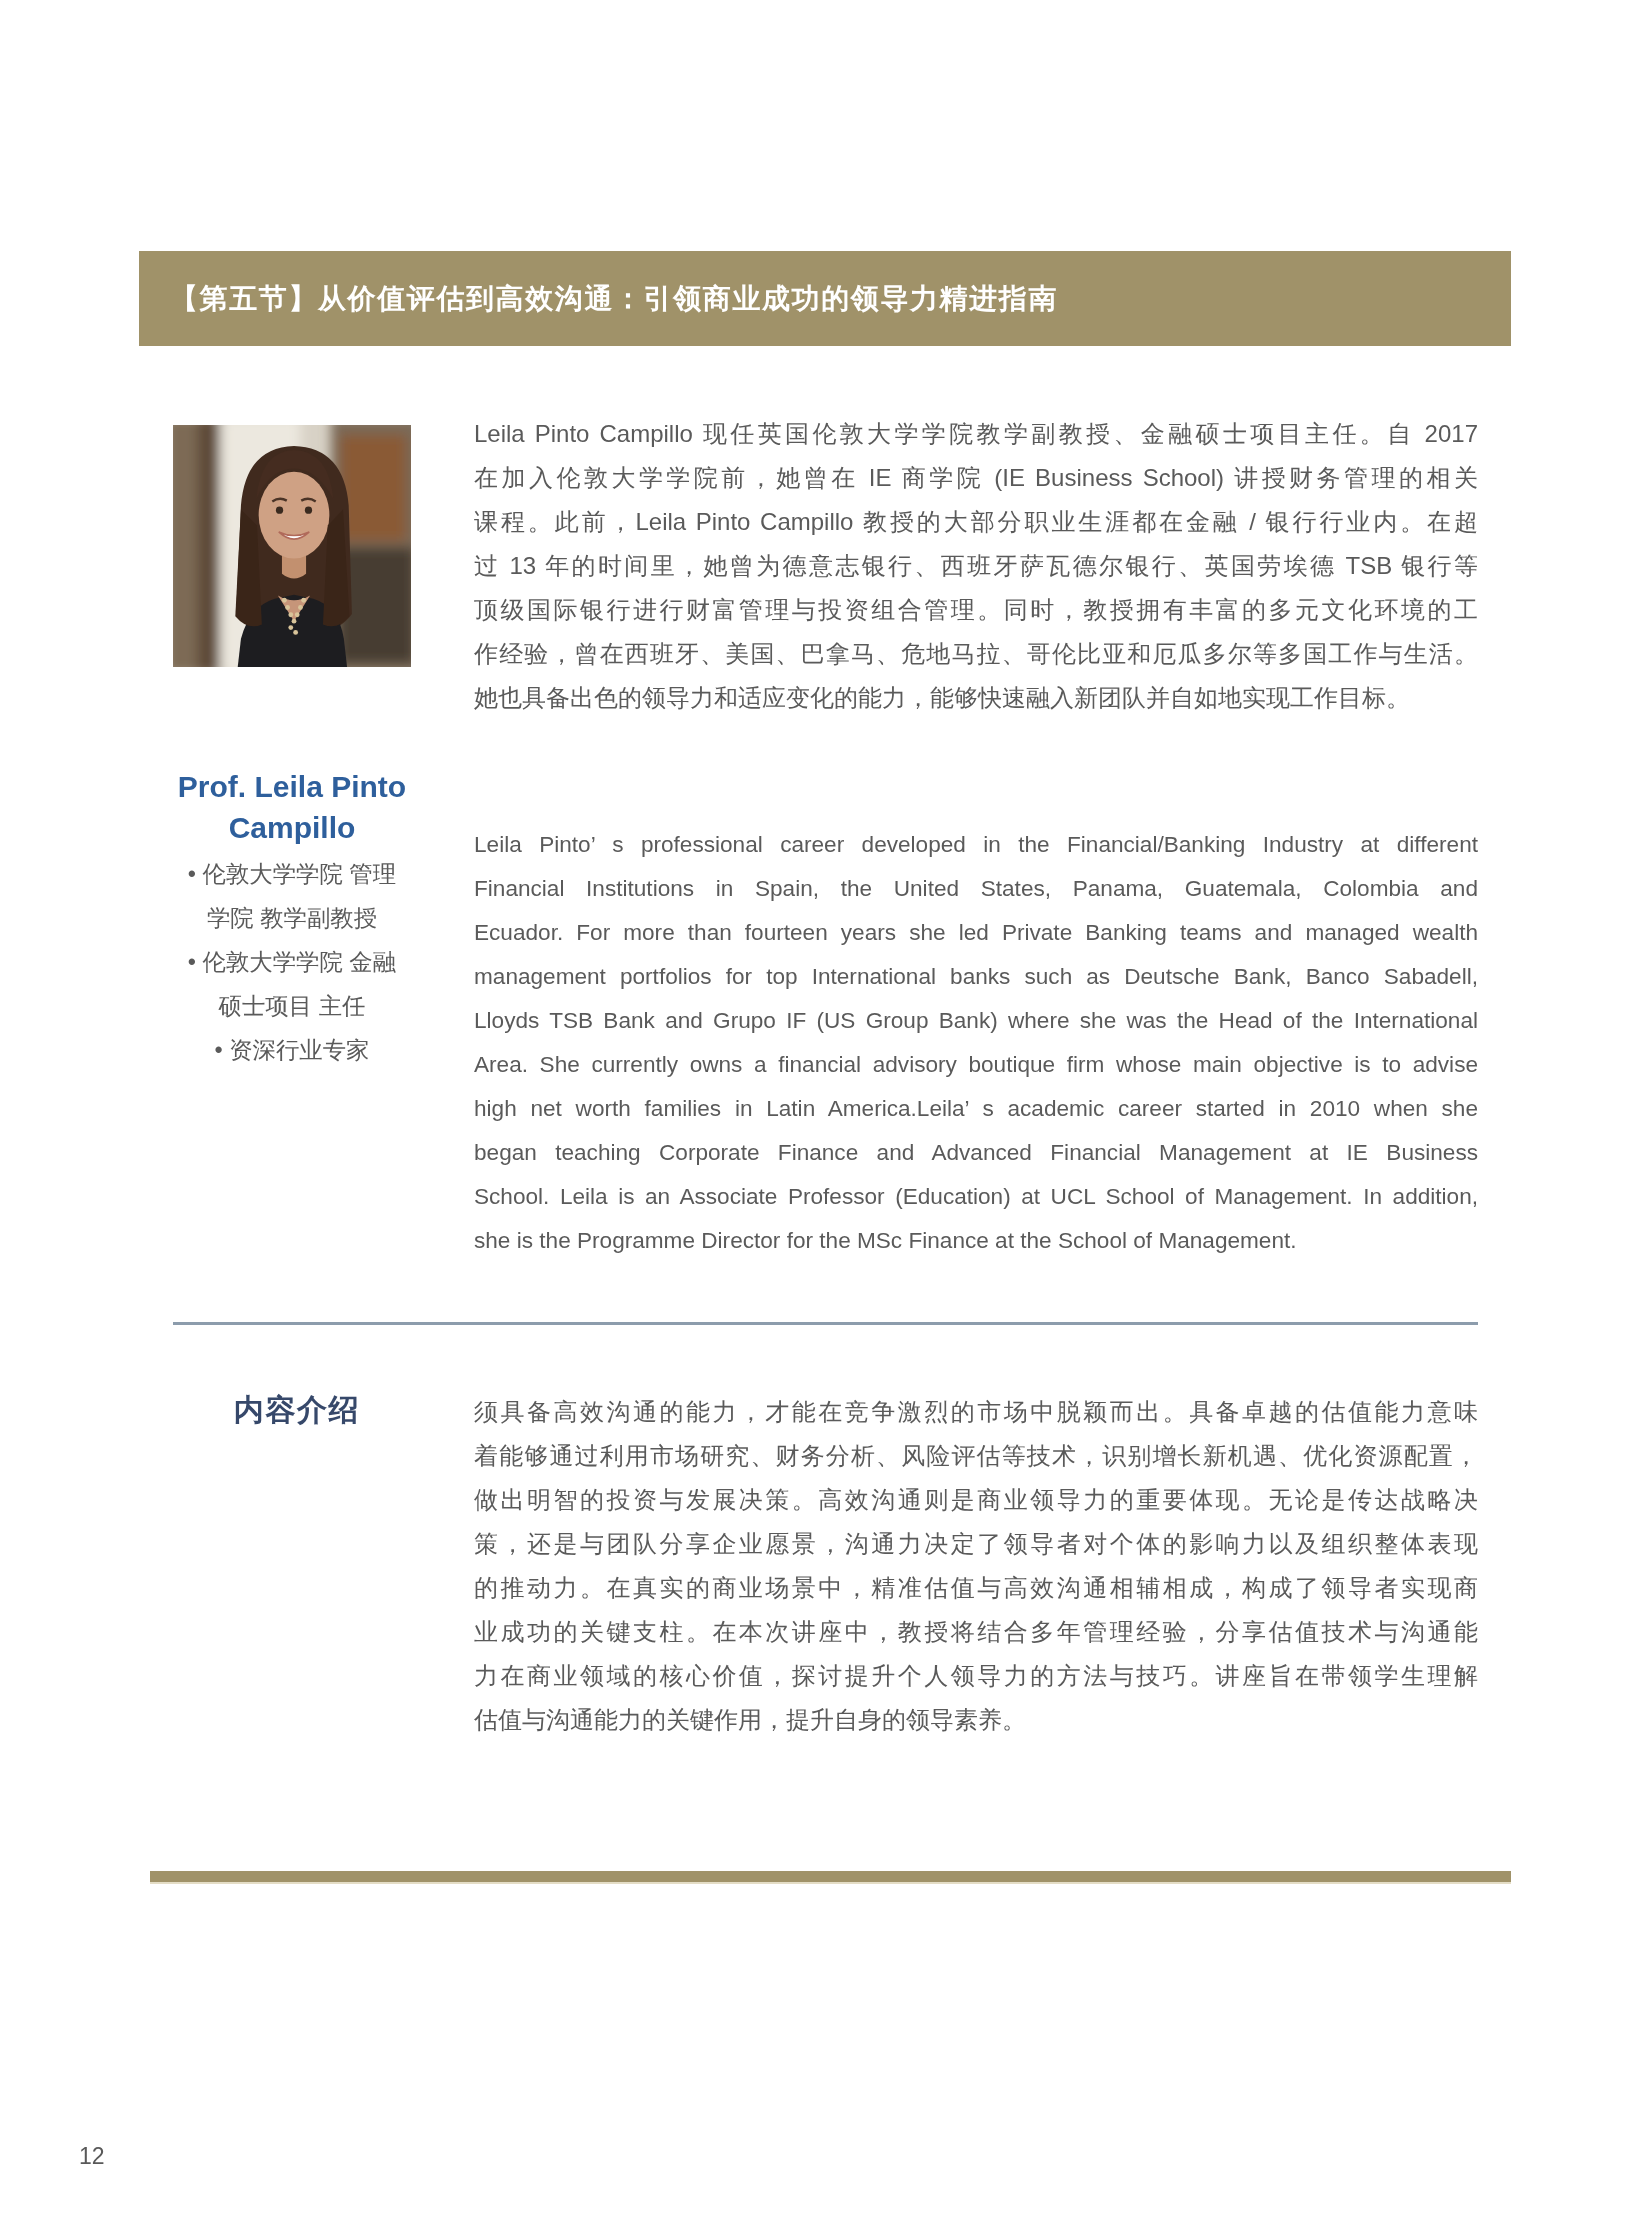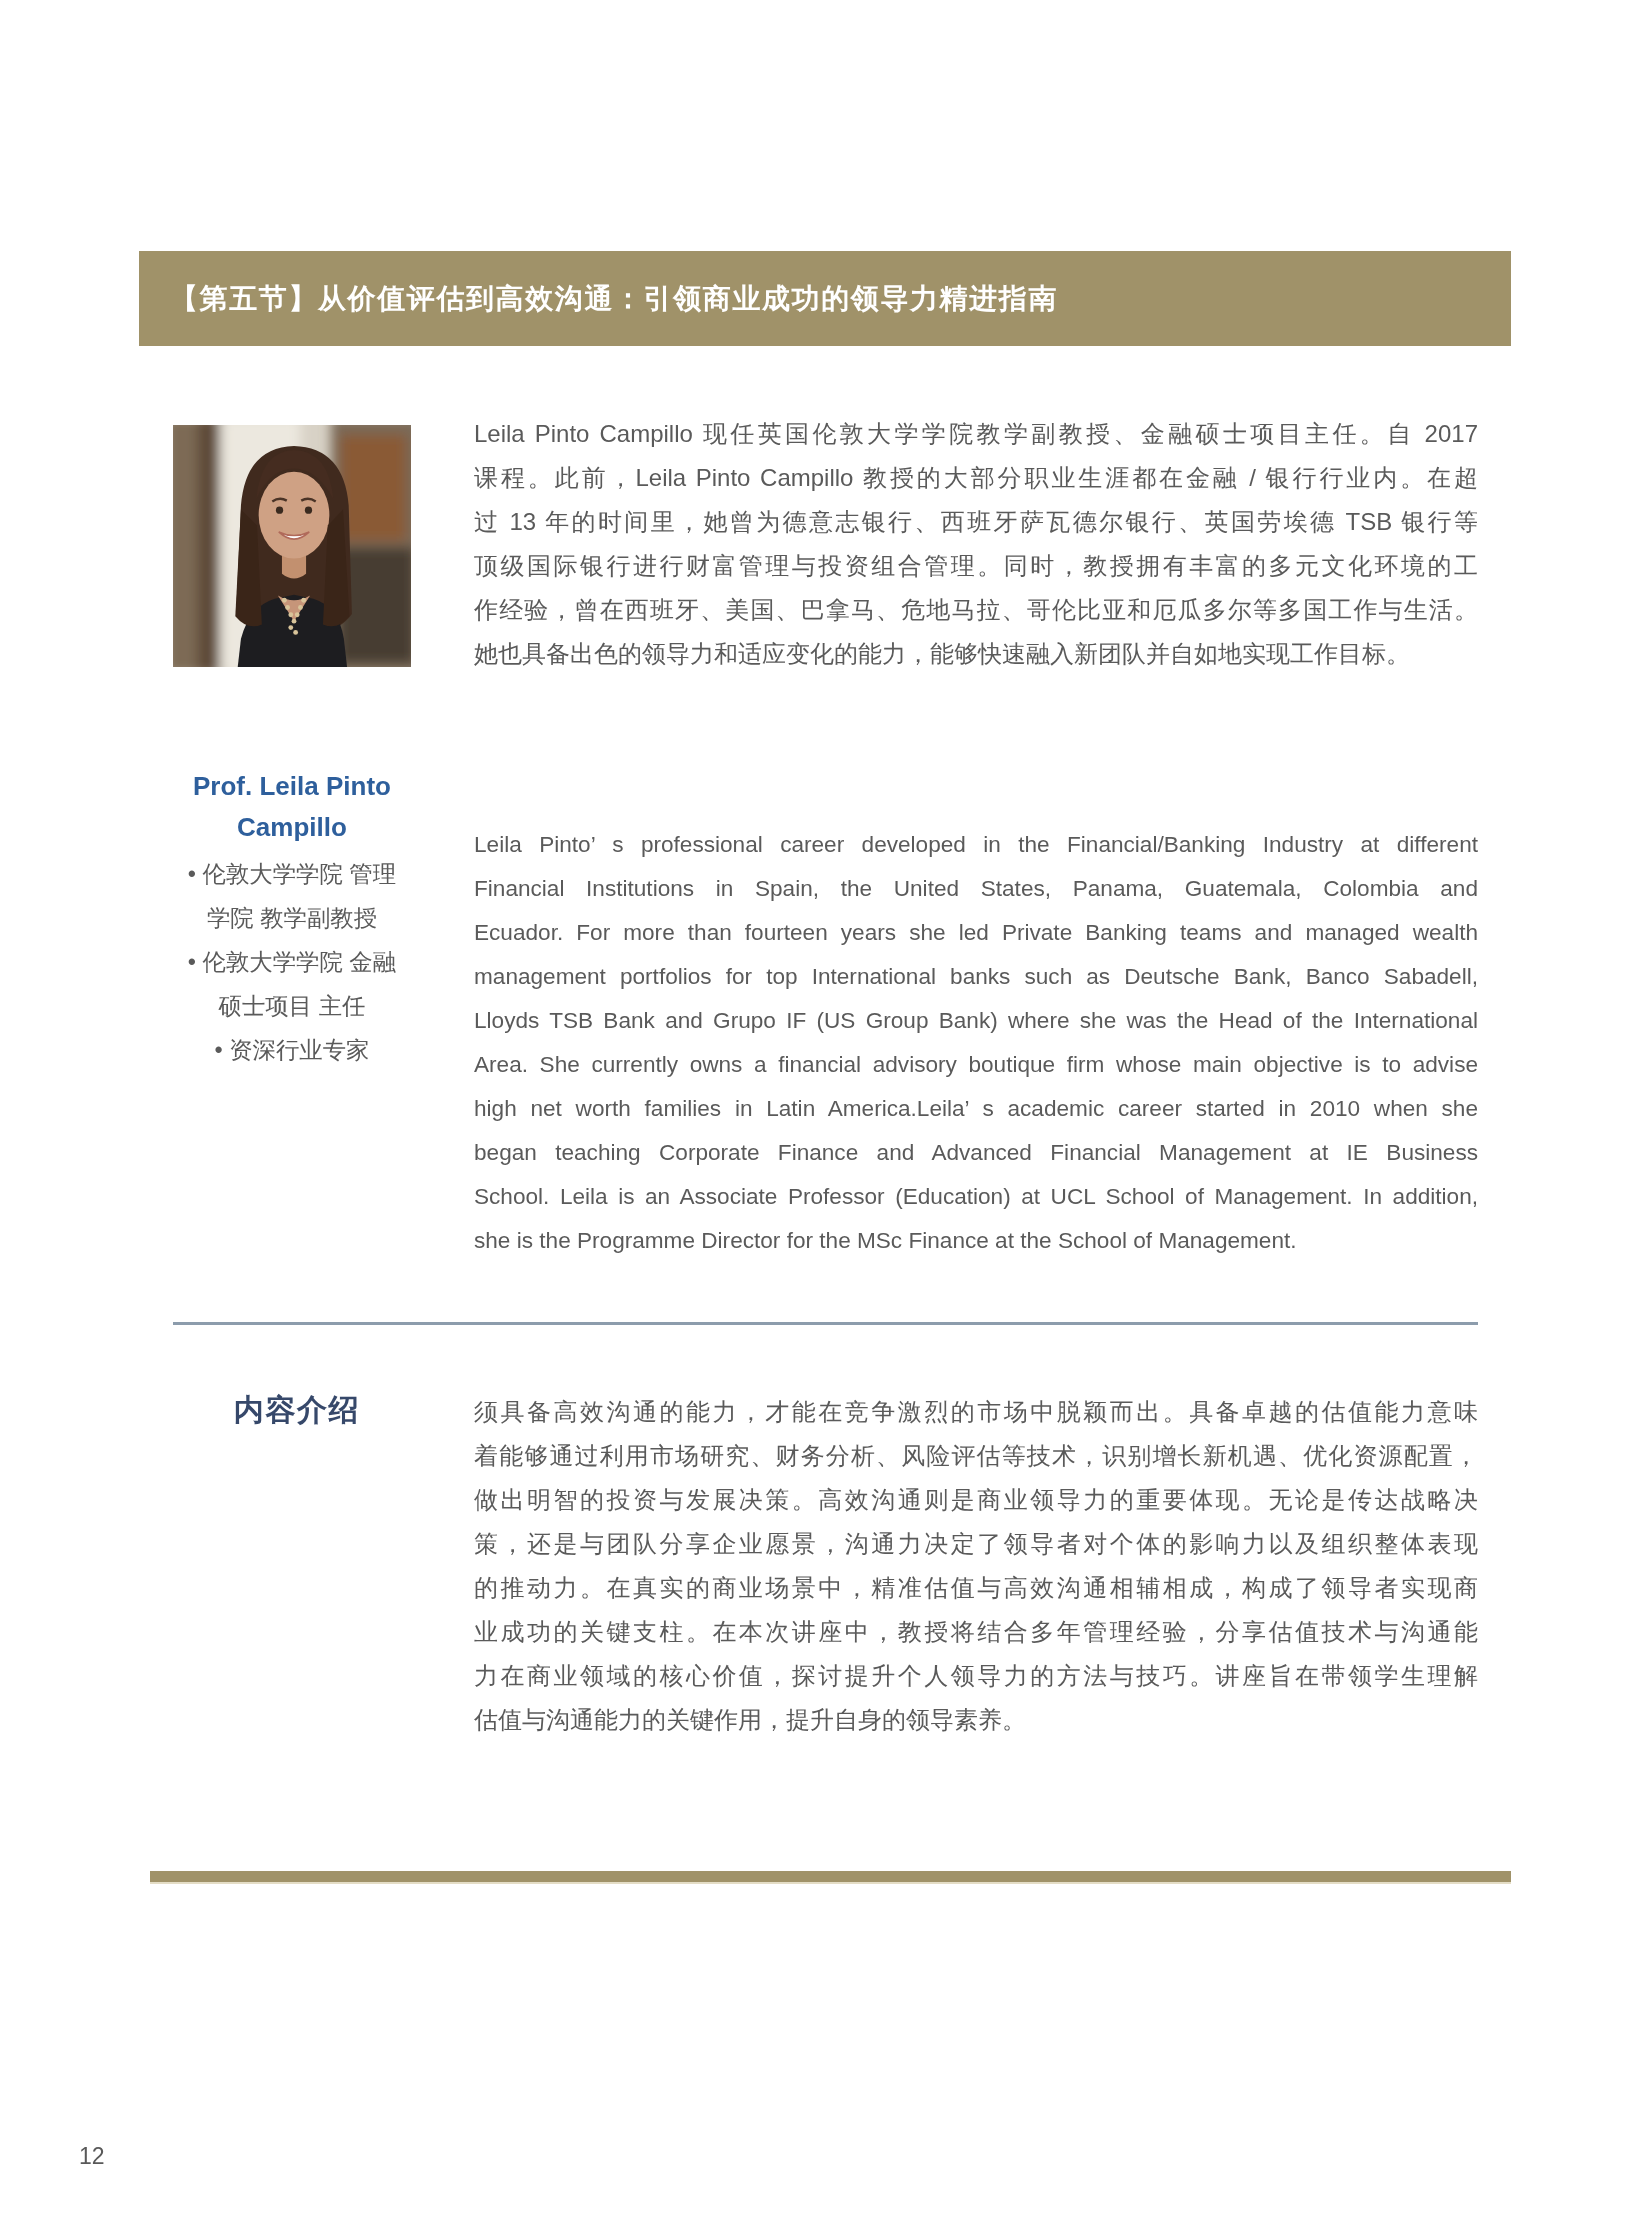--- a/index.html
+++ b/index.html
@@ -31,21 +31,21 @@
     width: 238px; height: 242px;
     overflow: hidden;
   }
   .name {
     position: absolute;
     left: 147px; top: 766px;
     width: 290px;
     text-align: center;
     color: #2E5F9C;
     font-weight: bold;
-    font-size: 26px;
+    font-size: 30px;
     line-height: 41px;
   }
   .bullets {
     position: absolute;
     left: 139px; top: 852px;
     width: 306px;
     text-align: center;
     color: #5A5A5A;
     font-size: 23.4px;
     line-height: 44px;
@@ -152,20 +152,21 @@
   <div class="bullets">
       <div>• 伦敦大学学院 管理</div>
       <div>学院 教学副教授</div>
       <div>• 伦敦大学学院 金融</div>
       <div>硕士项目 主任</div>
       <div>• 资深行业专家</div>
     </div>
 
   <div class="para zh para-bio-zh">
       <div class="jline">Leila Pinto Campillo 现任英国伦敦大学学院教学副教授、金融硕士项目主任。自 2017</div>
+      <div class="jline">在加入伦敦大学学院前，她曾在 IE 商学院 (IE Business School) 讲授财务管理的相关</div>
       <div class="jline">课程。此前，Leila Pinto Campillo 教授的大部分职业生涯都在金融 / 银行行业内。在超</div>
       <div class="jline">过 13 年的时间里，她曾为德意志银行、西班牙萨瓦德尔银行、英国劳埃德 TSB 银行等</div>
       <div class="jline">顶级国际银行进行财富管理与投资组合管理。同时，教授拥有丰富的多元文化环境的工</div>
       <div class="jline">作经验，曾在西班牙、美国、巴拿马、危地马拉、哥伦比亚和厄瓜多尔等多国工作与生活。</div>
       <div>她也具备出色的领导力和适应变化的能力，能够快速融入新团队并自如地实现工作目标。</div>
     </div>
 
   <div class="para en para-bio-en">
       <div class="jline">Leila Pinto’ s professional career developed in the Financial/Banking Industry at different</div>
       <div class="jline">Financial Institutions in Spain, the United States, Panama, Guatemala, Colombia and</div>

